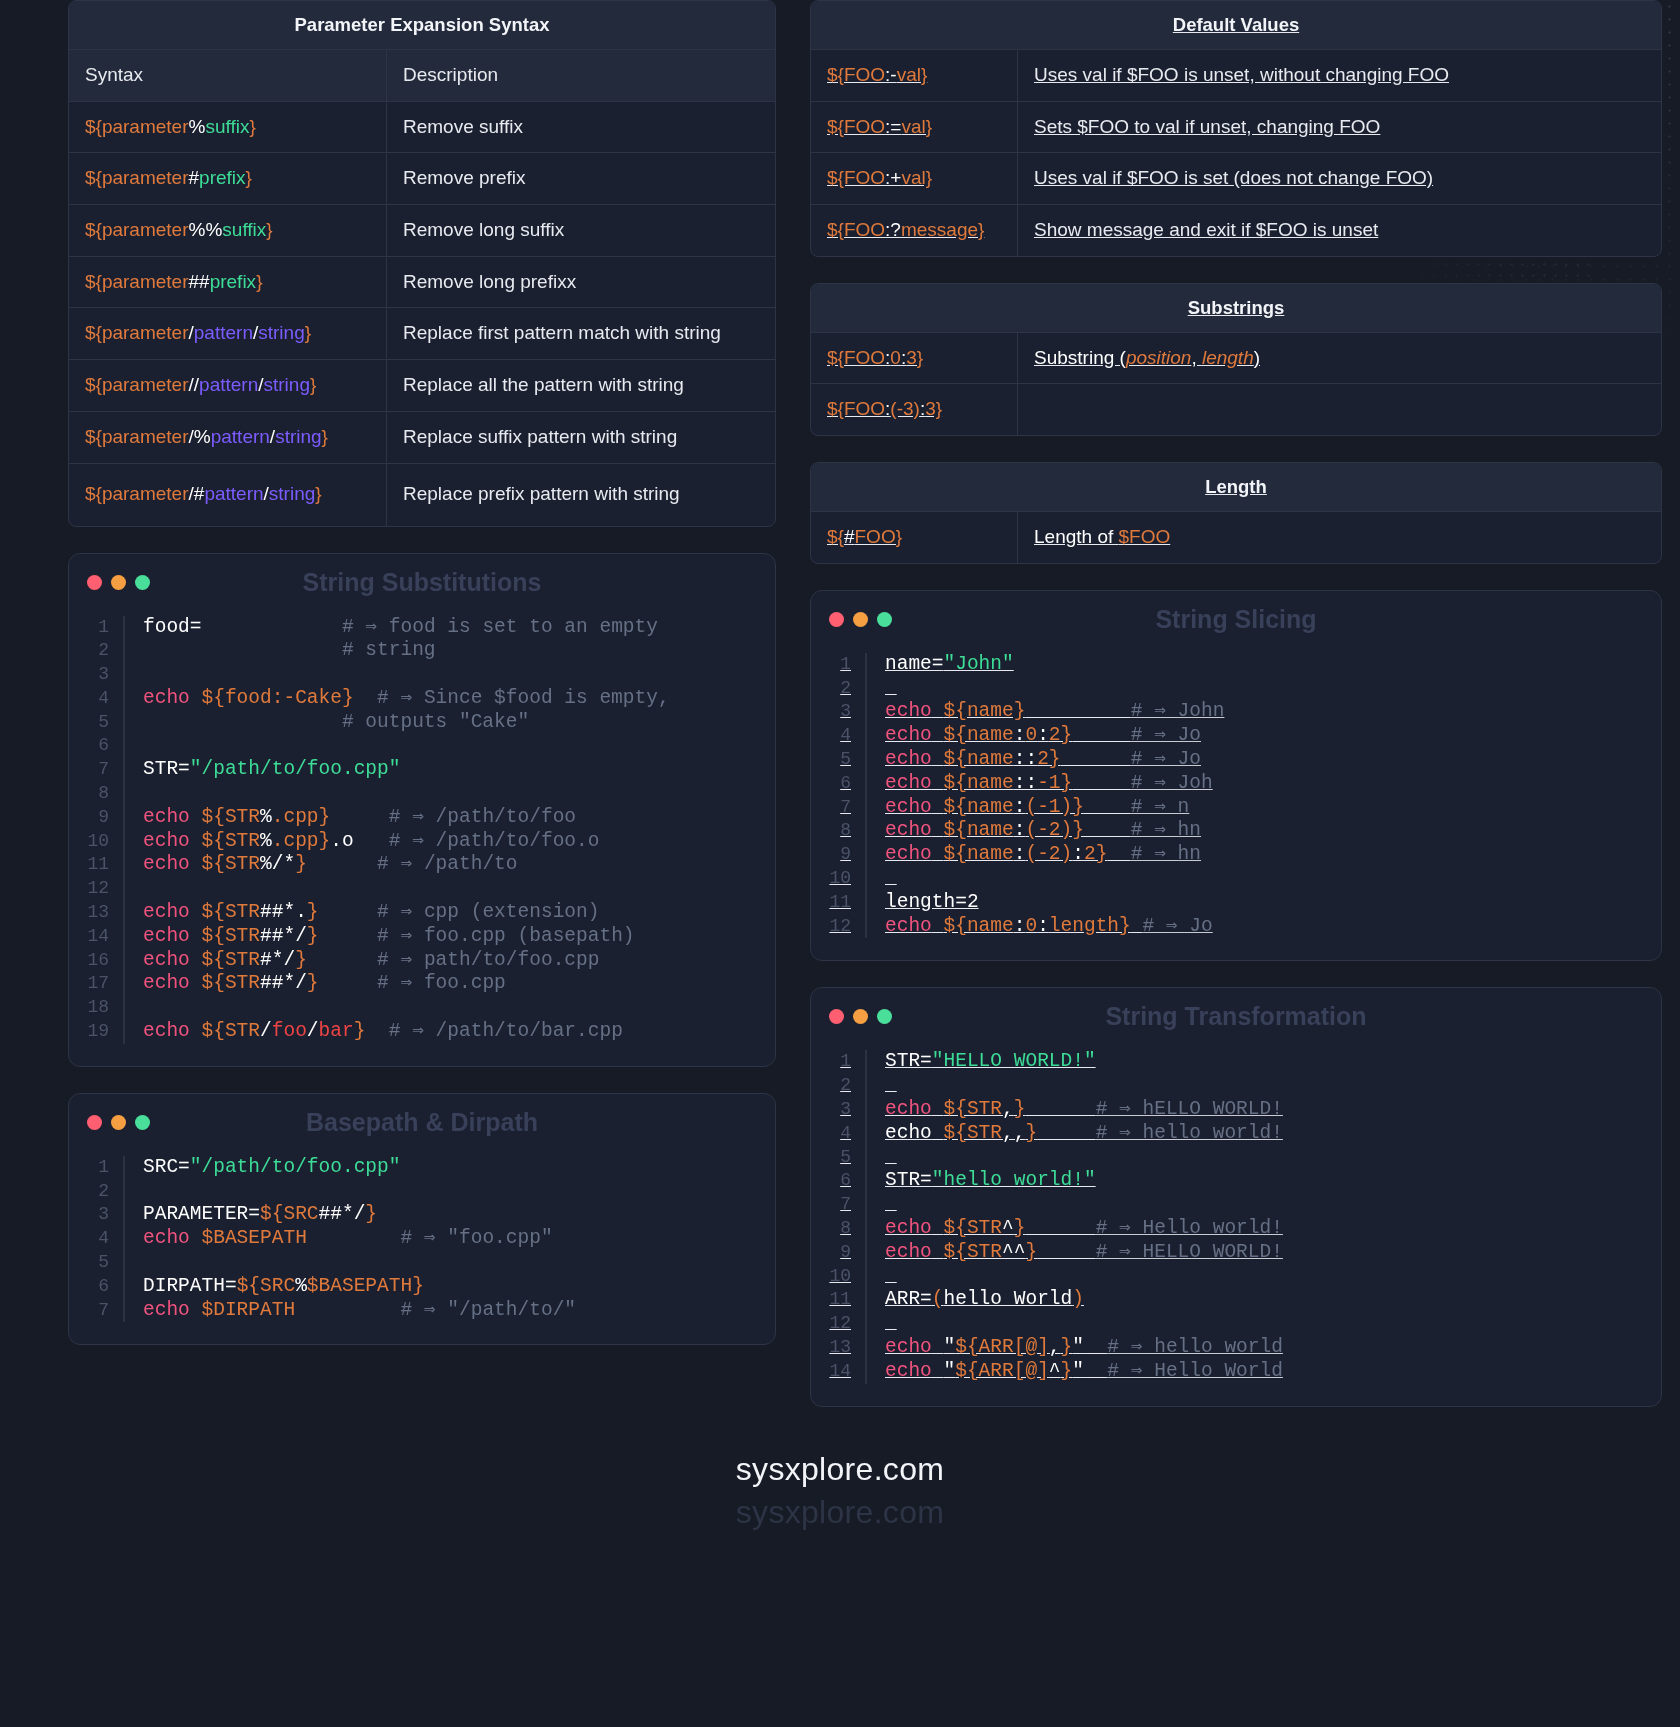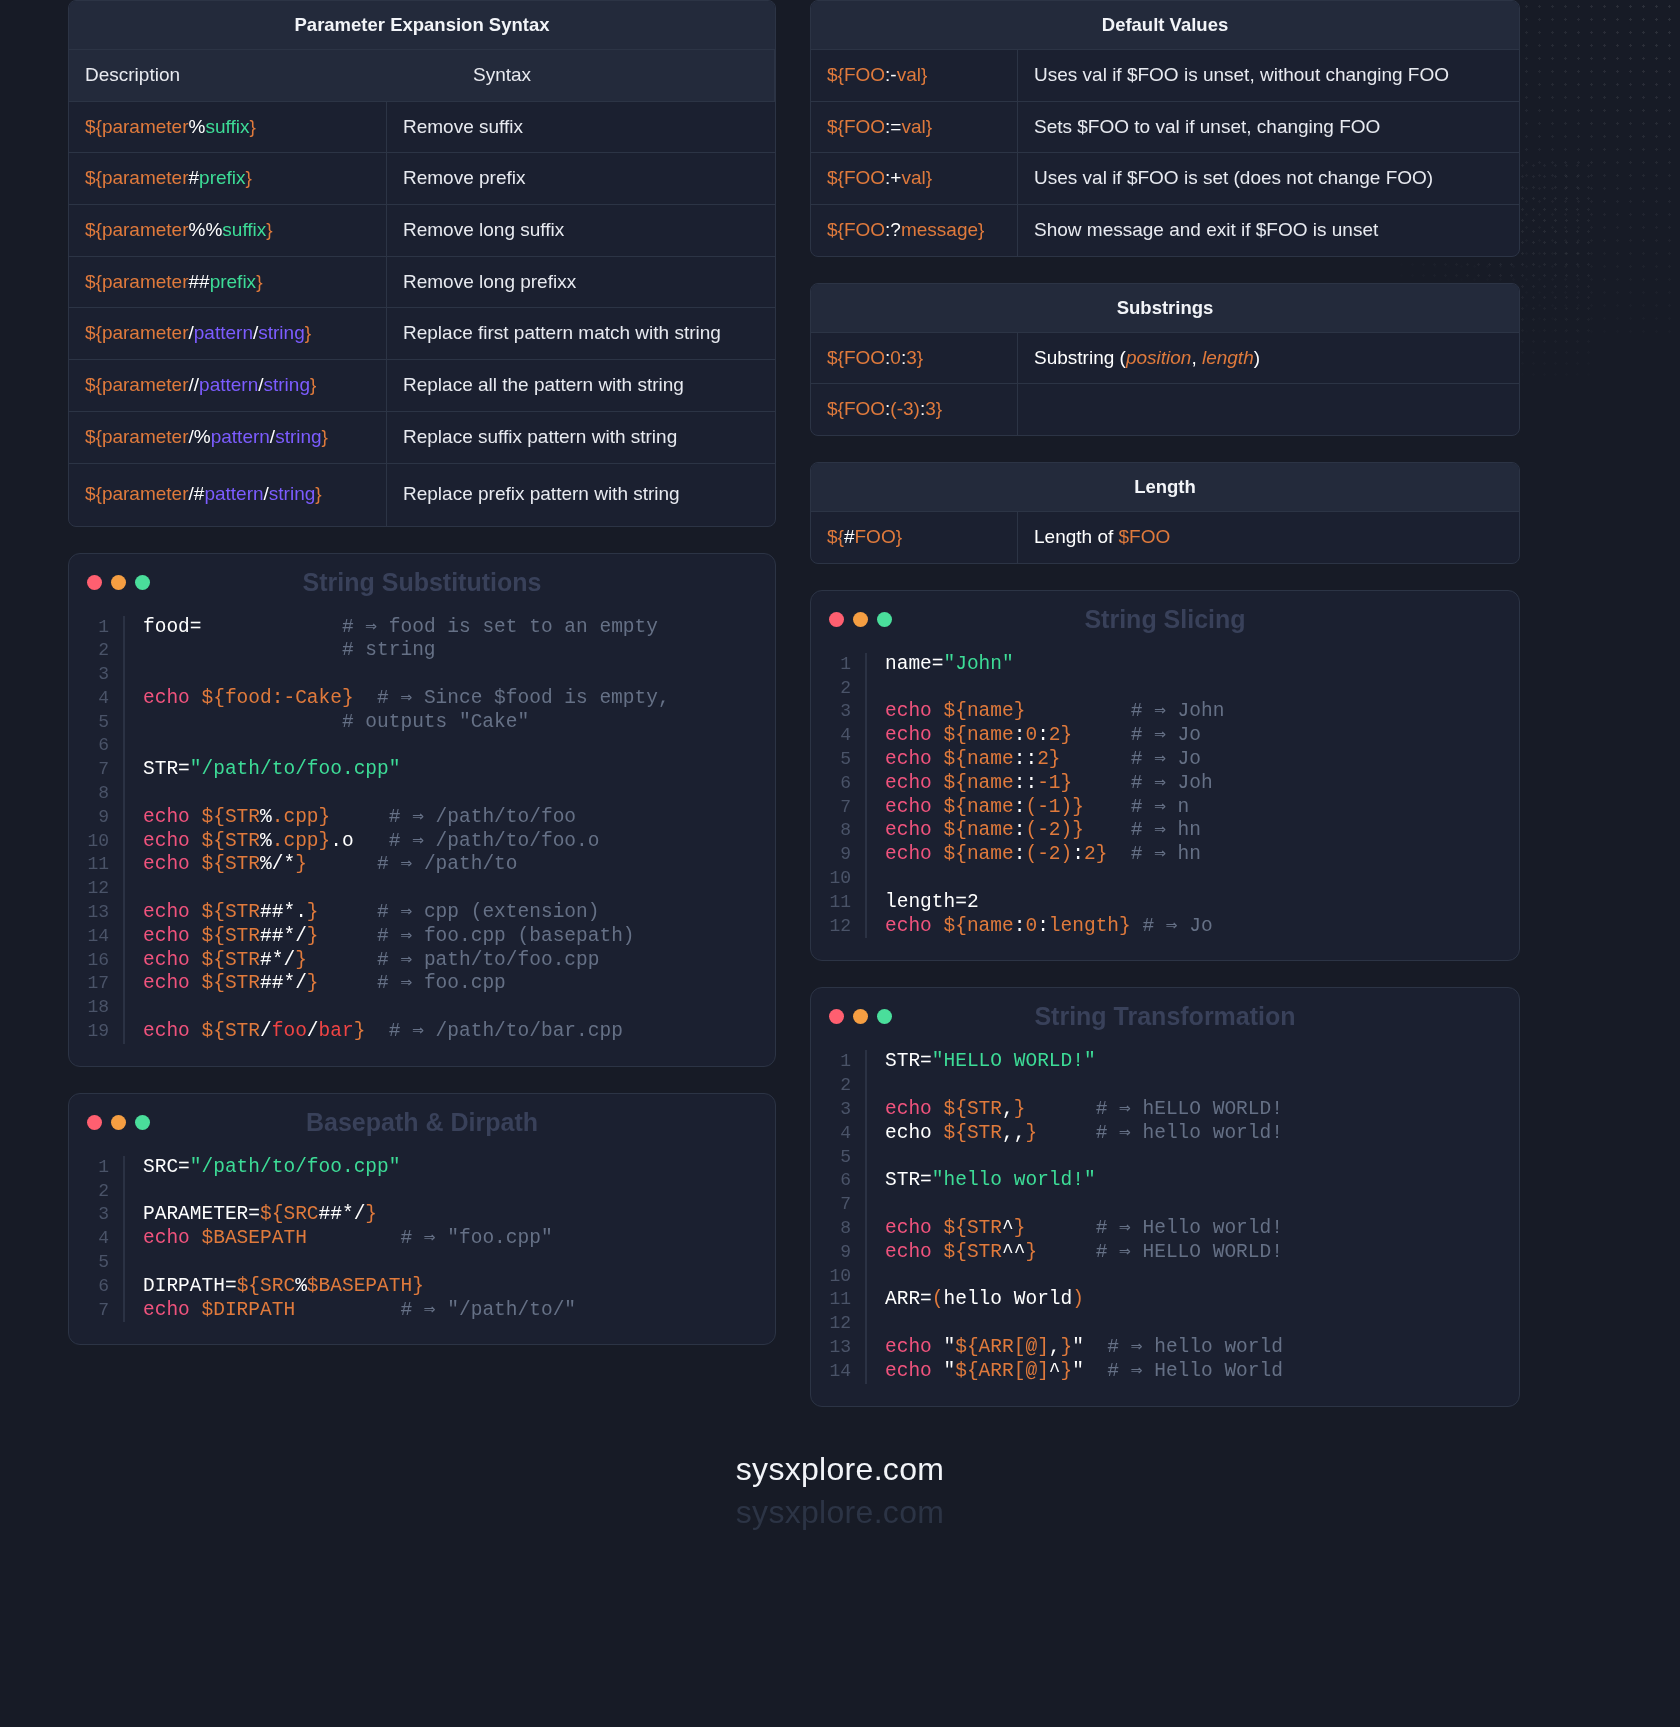--- a/index.html
+++ b/index.html
@@ -55,21 +55,21 @@
     font-size: 50px;
     font-weight: 400;
     letter-spacing: -0.5px;
     color: #f2f4f8;
     line-height: 1;
   }
 
   
   .cols { display: flex; gap: 34px; align-items: flex-start; padding-left: 28px; }
   .col-l { width: 708px; flex: none; }
-  .col-r { width: 710px; flex: none; }
+  .col-r { width: 852px; flex: none; text-decoration: underline; }
 
   
   .tbl {
     border: 1px solid #2c3445;
     border-radius: 8px;
     overflow: hidden;
     background: #1b2030;
     margin-bottom: 26px;
   }
   .tbl-title {
@@ -197,22 +197,22 @@
 <div class="page">
 
 
   <div class="cols">
 
     <div class="col-l">
 
       <div class="tbl">
         <div class="tbl-title">Parameter Expansion Syntax</div>
         <div class="trow head">
+          <div class="tc syn hdr-c">Syntax</div>
           <div class="tc desc hdr-c">Description</div>
-          <div class="tc syn hdr-c">Syntax</div>
         </div>
 
         <div class="trow">
           <div class="tc syn">
               <span class="o">${parameter</span>
               <span class="w">%</span>
               <span class="g">suffix</span>
               <span class="o">}</span>
             </div>
           <div class="tc desc">Remove suffix</div>

